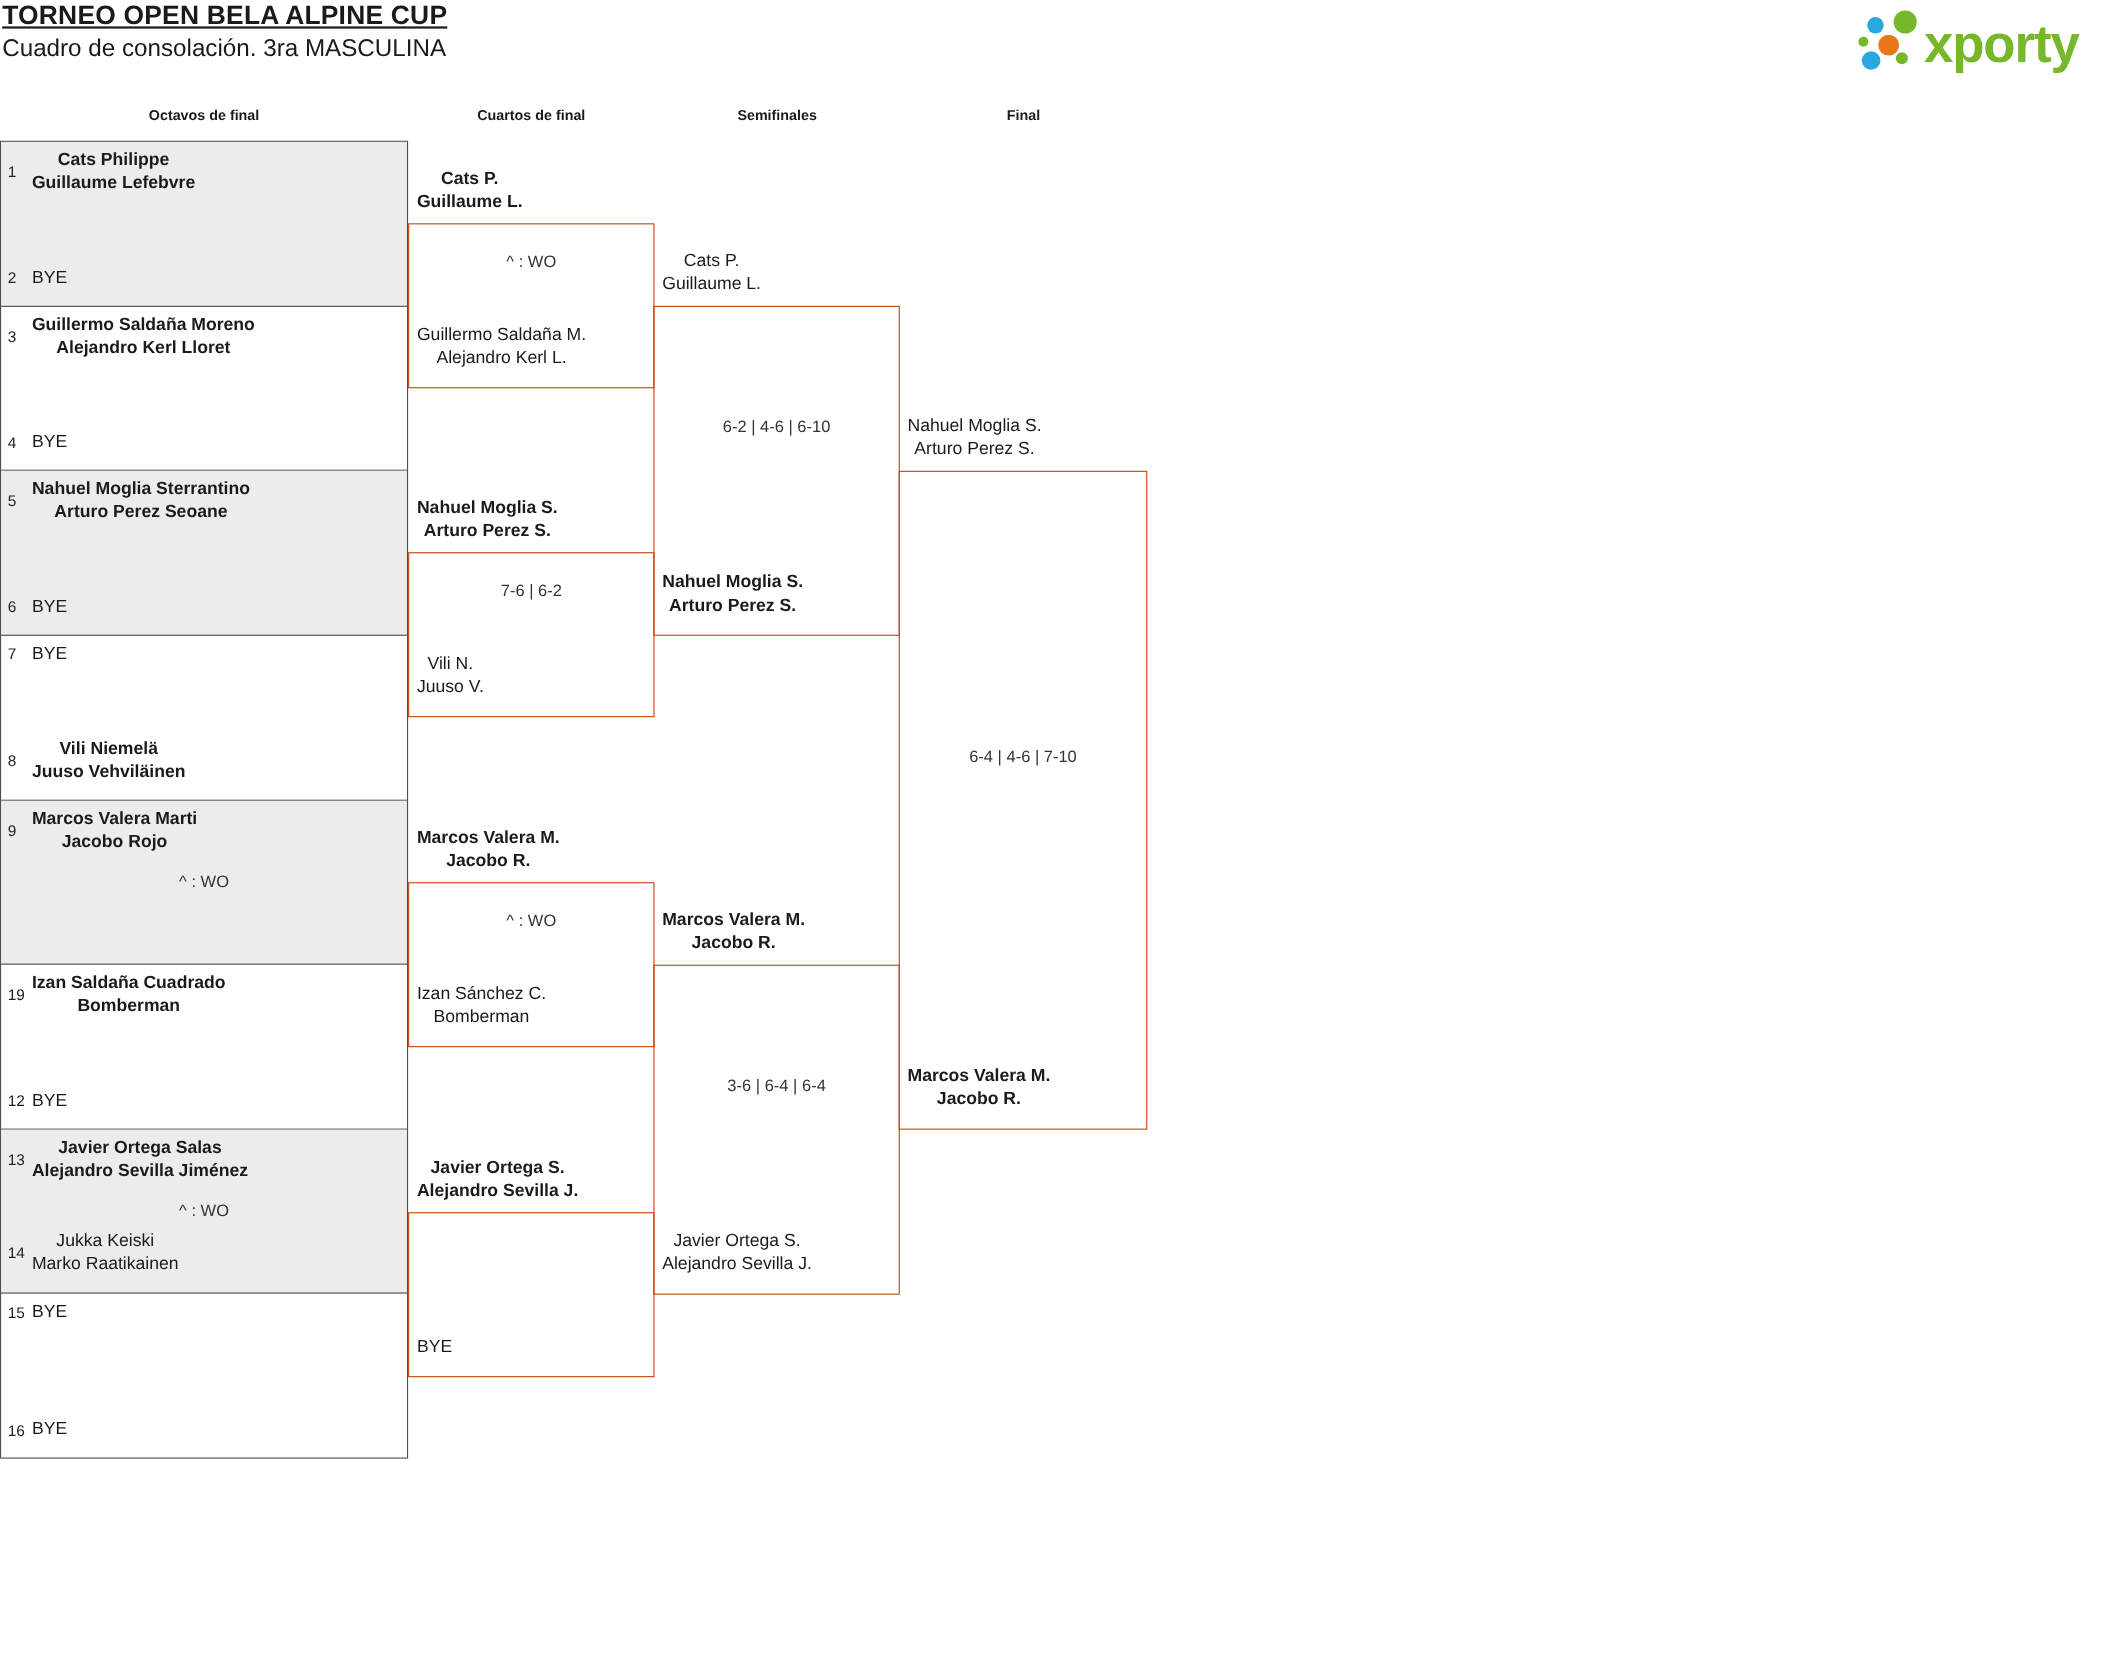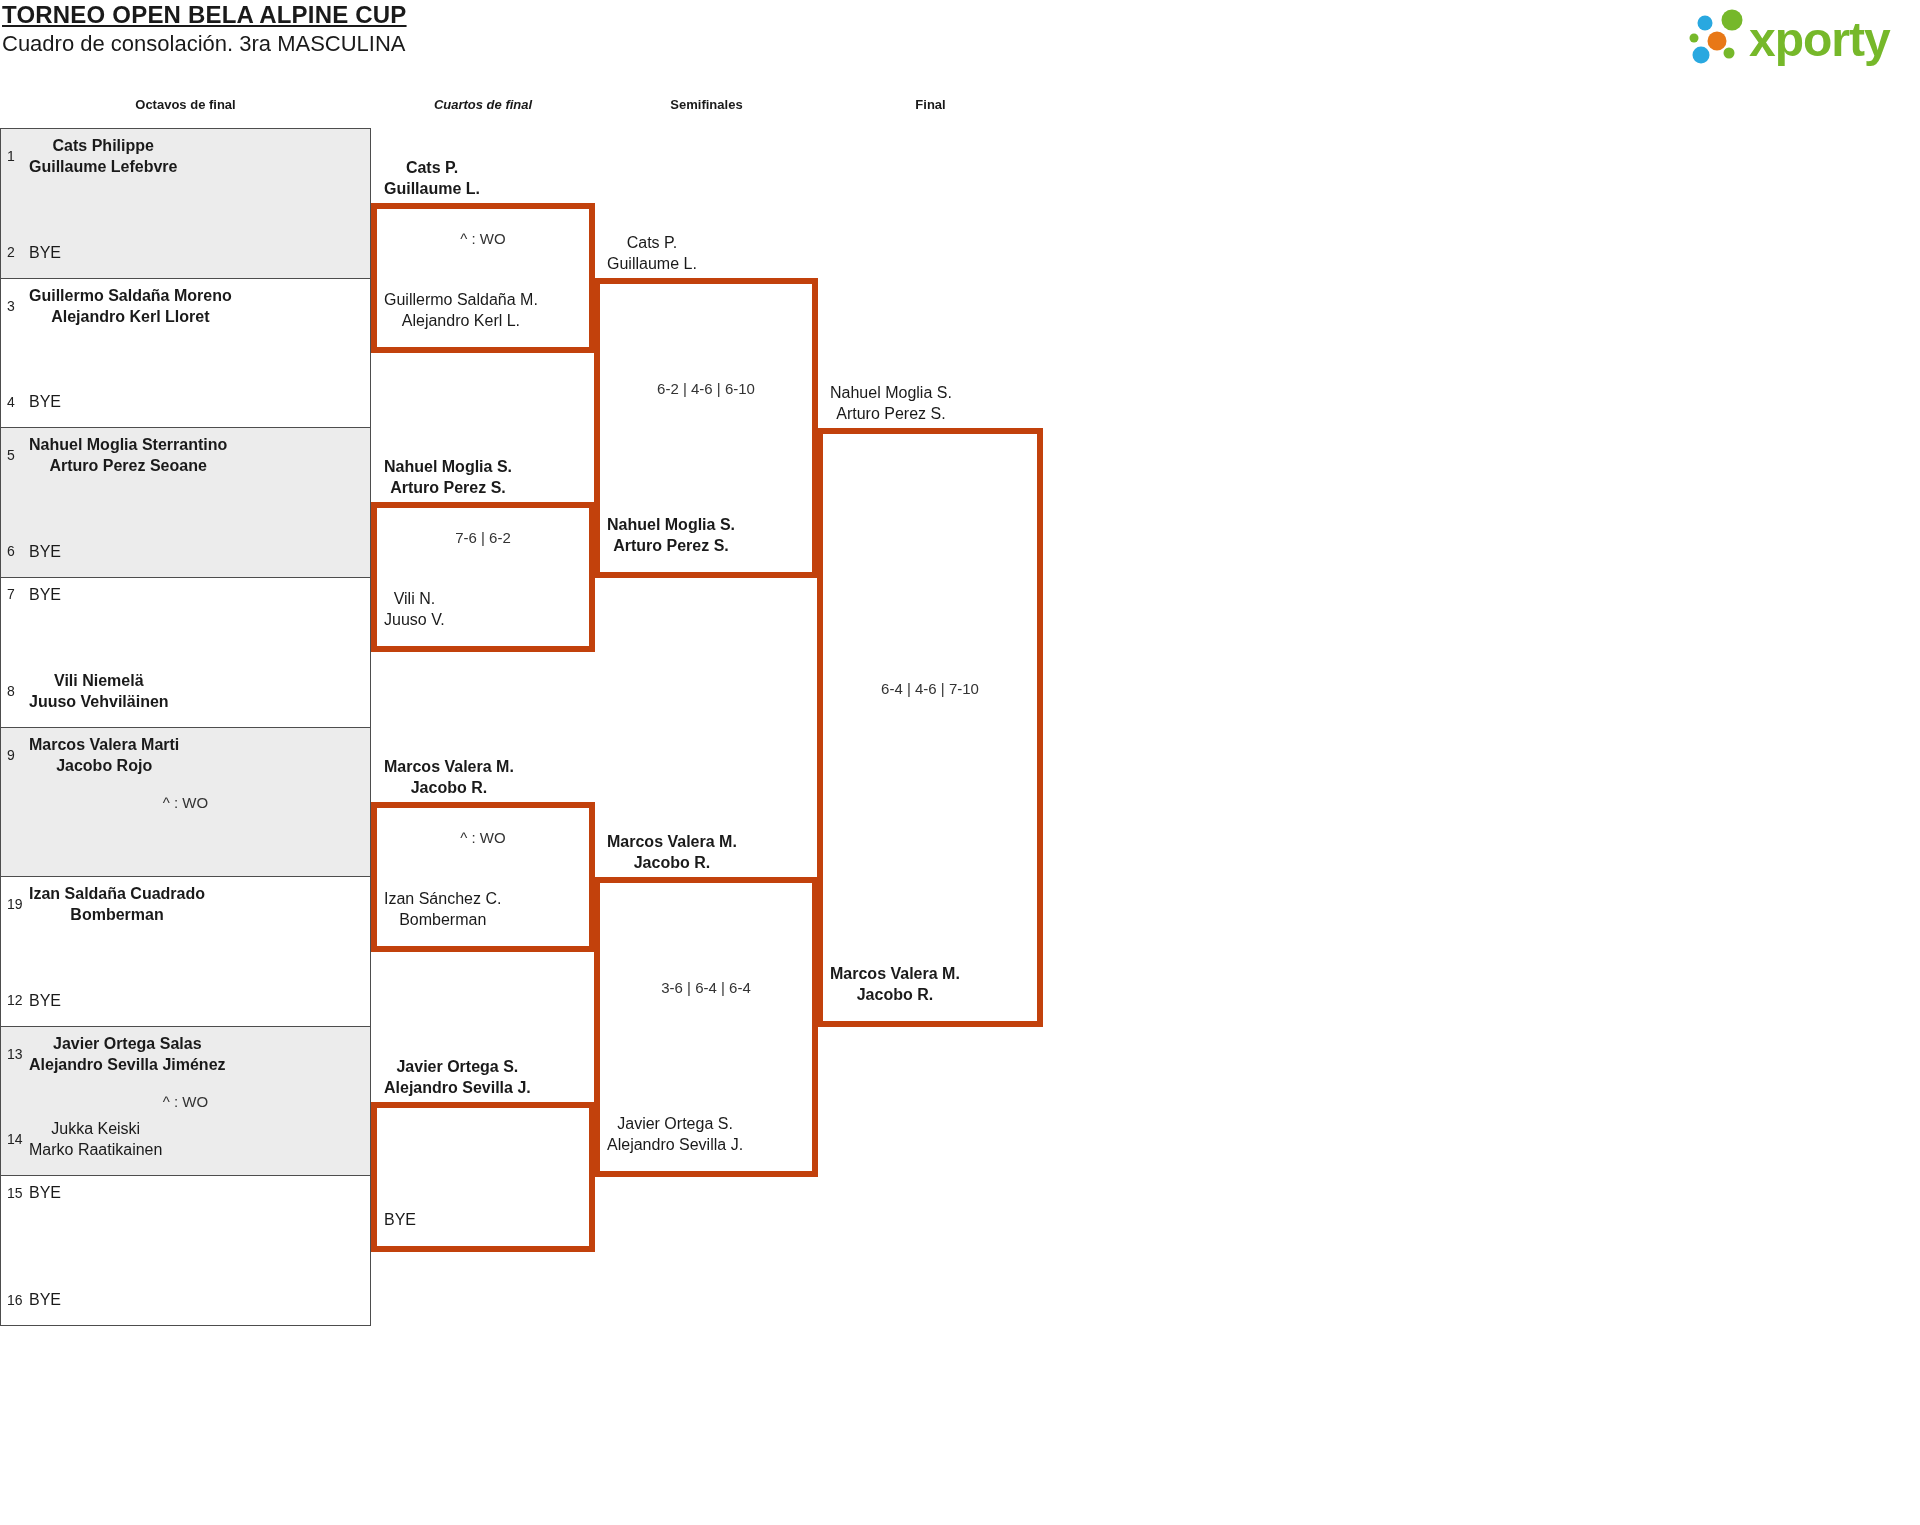--- a/index.html
+++ b/index.html
@@ -6,41 +6,41 @@
   body{
     width:1920px;height:1525px;background:#ffffff;position:relative;
     font-family:"Liberation Sans", sans-serif;color:#1a1a1a;overflow:hidden;
   }
   .title{position:absolute;left:2px;top:1px;font-size:24px;font-weight:700;letter-spacing:.2px;text-decoration:underline;}
   .subtitle{position:absolute;left:2px;top:31px;font-size:22px;font-weight:400;}
   .logo{position:absolute;left:1683px;top:4px;width:235px;height:66px;cursor:pointer;}
 
   .round-header{position:absolute;top:97px;font-weight:700;font-size:13px;text-align:center;}
   #rh0{left:0;width:371px;}
-  #rh1{left:371px;width:224px;font-style:italic;}
+  #rh1{left:371px;width:224px;}
   #rh2{left:595px;width:223px;}
   #rh3{left:818px;width:225px;}
 
   
   .r16{position:absolute;left:0;top:128px;width:371px;height:1198px;
        border:1px solid #4d4d4d;box-sizing:border-box;display:flex;flex-direction:column;}
   .r16-cell{position:relative;flex:1;border-bottom:1px solid #4d4d4d;box-sizing:border-box;}
   .r16-cell:last-child{border-bottom:none;}
   .r16-cell.alt{background:#ececec;}
   .team-row{display:flex;align-items:center;padding-left:6px;}
   .seed{flex:none;min-width:17px;padding-right:5px;font-size:14px;color:#222;}
   .tname{font-size:16px;line-height:21px;white-space:pre-line;text-align:center;}
   .win{font-weight:700;}
   .r16-top{position:absolute;top:6px;left:0;right:0;}
   .r16-bottom{position:absolute;bottom:15px;left:0;right:0;}
   .r16-score{position:absolute;top:50%;transform:translateY(-50%);left:0;width:100%;
              text-align:center;font-size:15px;color:#333;}
 
   
-  .match{position:absolute;border:6px solid #c2410c;box-sizing:border-box;}
+  .match{position:absolute;border:1px solid #c2410c;box-sizing:border-box;}
   .m-top{position:absolute;bottom:100%;margin-bottom:10px;left:7px;}
   .m-bottom{position:absolute;bottom:16px;left:7px;}
   .m-score{position:absolute;top:calc(50% - 48px);left:0;width:100%;
            text-align:center;font-size:15px;color:#333;}
 
   #qf1{left:371px;top:203px;width:224px;height:150px;}
   #qf2{left:371px;top:502px;width:224px;height:150px;}
   #qf3{left:371px;top:802px;width:224px;height:150px;}
   #qf4{left:371px;top:1102px;width:224px;height:150px;}
   #sf1{left:594px;top:278px;width:224px;height:300px;}

